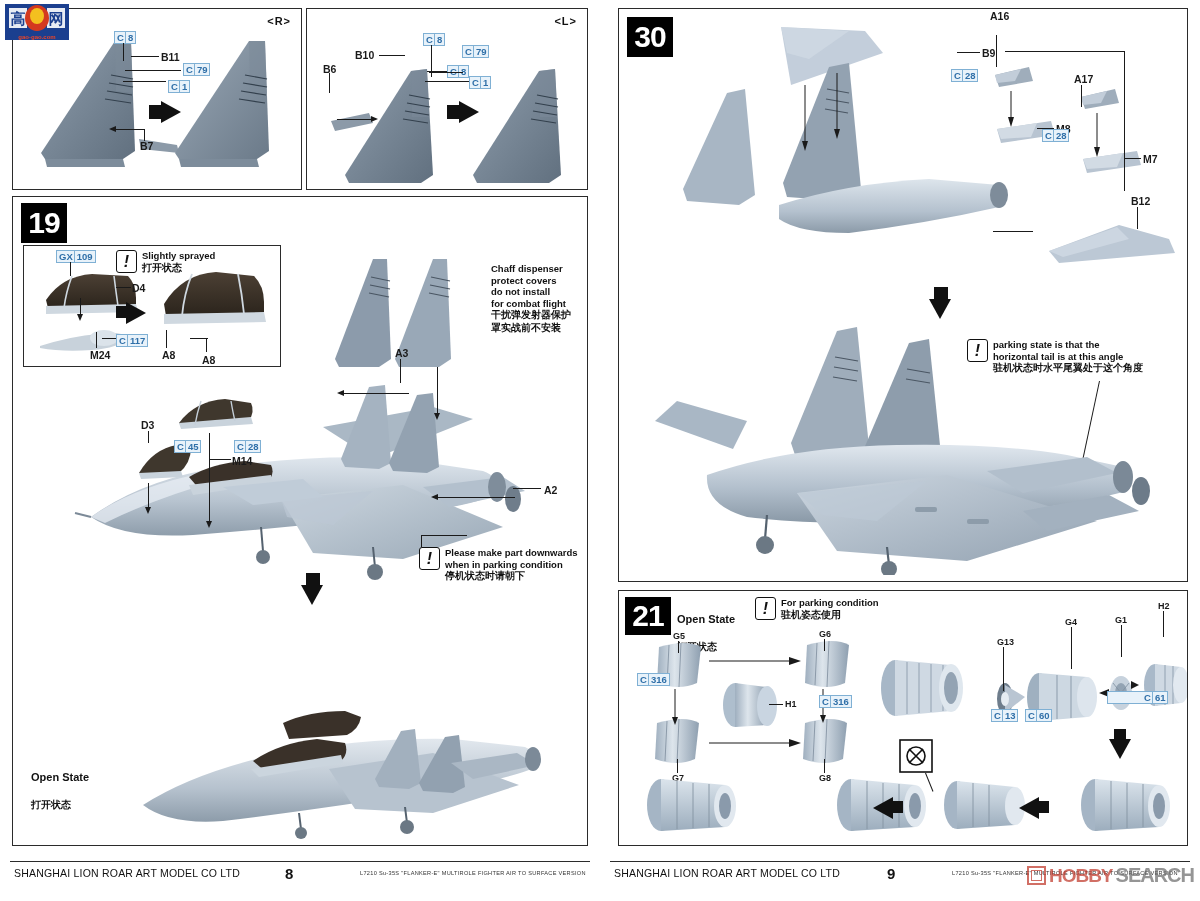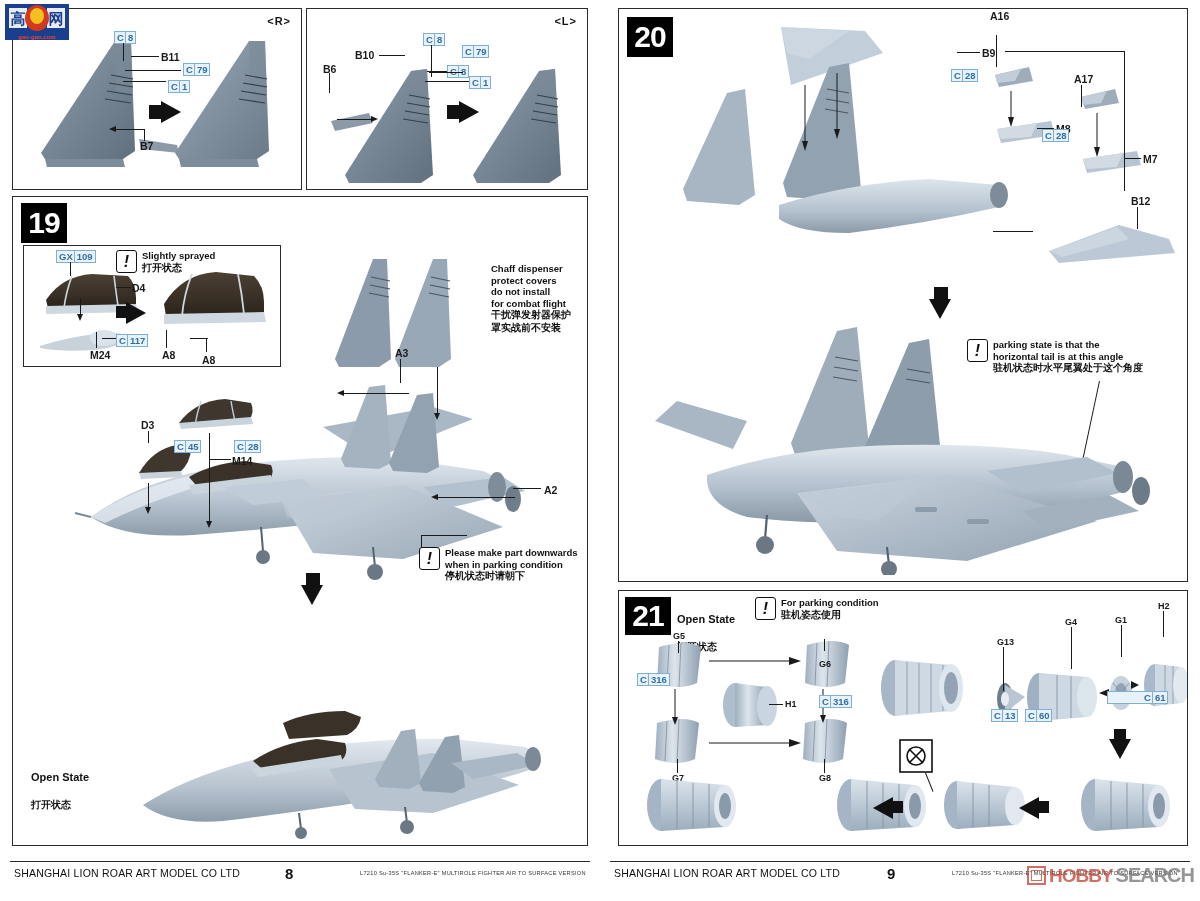--- a/index.html
+++ b/index.html
@@ -453,21 +453,21 @@
       <rect x="1" y="30" width="64" height="8" fill="#1b3f8f"></rect>
       <text x="33" y="37" font-size="6" font-weight="bold" fill="#e8452a" font-family="Liberation Sans, sans-serif" text-anchor="middle">gao-gao.com</text>
     </svg>
   </div>
 </div>
 
 <div class="page page-right">
 
   <div class="frame" style="left:18px;top:8px;width:570px;height:574px;">
 
-    <div class="stepnum" style="left:8px;top:8px;width:46px;height:40px;">20</div>
+    <div class="stepnum" style="left:8px;top:8px;width:46px;height:40px;">30</div>
 
     <div class="art" style="left:50px;top:14px;">
       <svg width="340" height="250" viewBox="0 0 340 250">
         <defs>
           <linearGradient id="r-fus" x1="0" y1="0" x2="0" y2="1">
             <stop offset="0%" stop-color="#dde5ec"></stop>
               <stop offset="60%" stop-color="#b4c1ce"></stop>
             <stop offset="100%" stop-color="#8b9aa8"></stop>
           </linearGradient>
         </defs>
@@ -685,21 +685,21 @@
           <path d="M36,56 L36,84"></path>
             <path d="M184,56 L184,82"></path>
         </g>
         <polygon points="33,84 39,84 36,92" fill="#1a1a1a"></polygon>
         <polygon points="181,82 187,82 184,90" fill="#1a1a1a"></polygon>
       </svg>
     </div>
 
     <div class="lbl-s" style="left:54px;top:40px;">G5</div>
     <div class="thin" style="left:59px;top:50px;height:12px;"></div>
-    <div class="lbl-s" style="left:200px;top:38px;margin-top:30px;">G6</div>
+    <div class="lbl-s" style="left:200px;top:38px;">G6</div>
     <div class="thin" style="left:205px;top:48px;height:12px;"></div>
     <div class="lbl-s" style="left:53px;top:182px;">G7</div>
     <div class="thin" style="left:58px;top:168px;height:14px;"></div>
     <div class="lbl-s" style="left:200px;top:182px;">G8</div>
     <div class="thin" style="left:205px;top:168px;height:14px;"></div>
     <div class="lbl-s" style="left:166px;top:108px;">H1</div>
     <div class="thinh" style="left:150px;top:113px;width:14px;"></div>
 
     <div class="paint" style="left:18px;top:82px;">
       <span>C</span><span class="sep">316</span>

